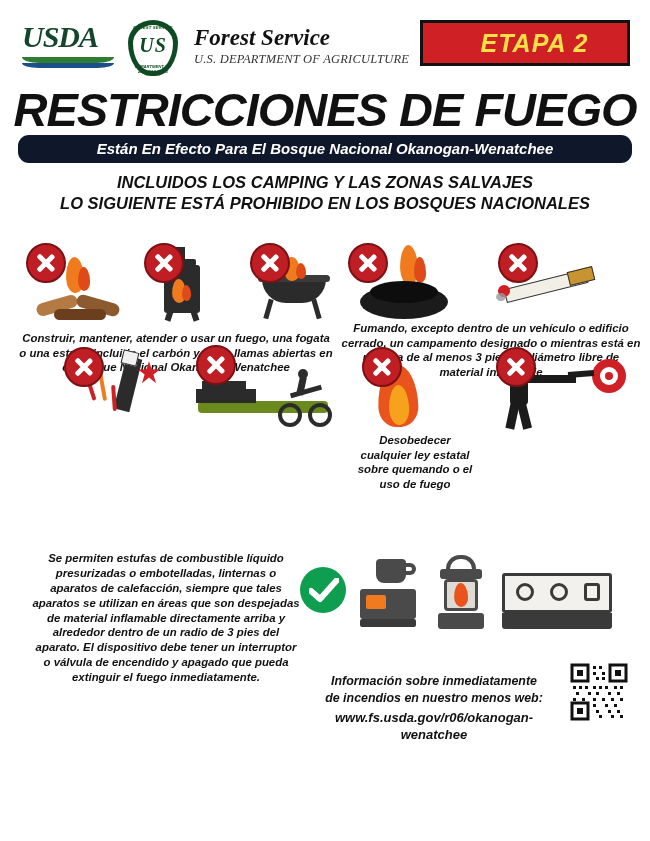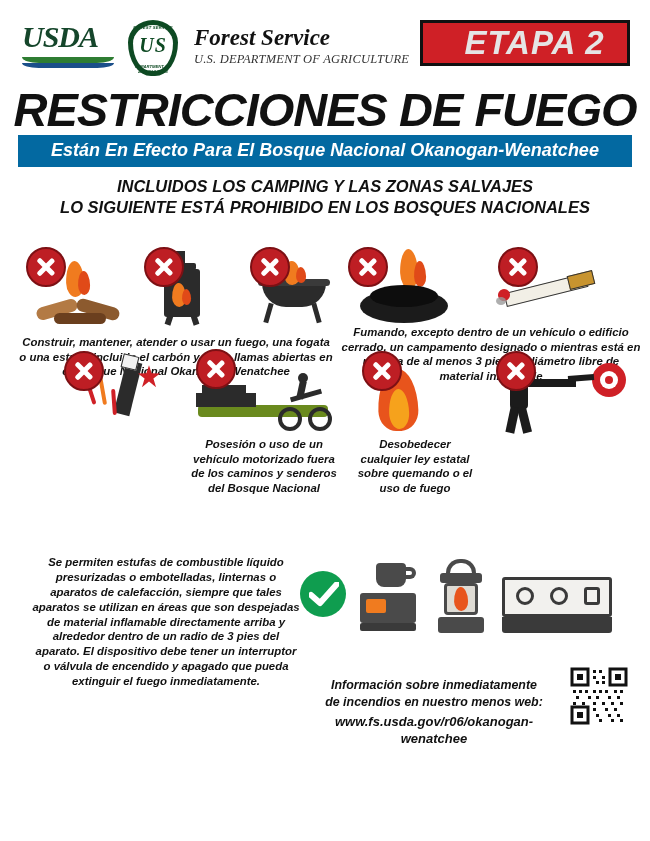--- a/index.html
+++ b/index.html
@@ -105,45 +105,46 @@
   }
   .stage-box {
     flex: 0 0 210px;
     margin: 2px 0 0 0;
     background: #cf2026;
     border: 3px solid #111;
     height: 46px;
     display: flex; align-items: center; justify-content: center;
   }
   .stage-text {
-    color: #e5e5e5;
-    font-weight: bold;
-    font-size: 33px;
+    color: #fde047;
+    font-weight: bold;
+    font-size: 25px;
     letter-spacing: 1px;
     font-family: "Liberation Sans", sans-serif;
     margin-left: 19px;
   }
 
   
   .main-title {
     text-align: center;
     font-size: 47px;
     font-weight: bold;
     letter-spacing: -1px;
     margin: 4px 0 2px 0;
     line-height: 1;
   }
   .red-bar {
-    background: #0369a1;
+    background: #0f172a;
     color: #fff;
     text-align: center;
     font-weight: bold;
-    font-size: 18px;
+    font-size: 15px;
     padding: 5px 4px 6px 4px;
     margin: 2px 14px 0 14px;
+    border-radius: 11px;
   }
   .sub-head {
     text-align: center;
     font-weight: bold;
     font-size: 16.5px;
     line-height: 1.25;
     margin: 9px 18px 0 18px;
   }
 
   
@@ -344,21 +345,20 @@
       <div style="position:absolute;left:2px;top:34px;width:60px;height:14px;background:#2b2b2b;"></div>
       <div style="position:absolute;left:8px;top:26px;width:44px;height:10px;background:#2b2b2b;"></div>
       <div style="position:absolute;left:84px;top:48px;width:24px;height:24px;border:4px solid #2b2b2b;border-radius:50%;"></div>
       <div style="position:absolute;left:114px;top:48px;width:24px;height:24px;border:4px solid #2b2b2b;border-radius:50%;"></div>
       <div style="position:absolute;left:96px;top:34px;width:32px;height:5px;background:#2b2b2b;transform:rotate(-16deg);"></div>
       <div style="position:absolute;left:104px;top:14px;width:10px;height:10px;background:#2b2b2b;border-radius:50%;"></div>
       <div style="position:absolute;left:104px;top:22px;width:7px;height:18px;background:#2b2b2b;transform:rotate(12deg);"></div>
     </div>
     <div class="noSign" style="left:192px; top:12px; width:40px; height:40px;"></div>
 
-    <div class="caption" style="left:186px; top:100px; width:148px;">Posesión o uso de un vehículo motorizado fuera de los caminos y senderos del Bosque Nacional</div>
 
     <div class="icon-slot" style="left:368px; top:26px; width:56px; height:68px;">
       <div class="flame" style="left:6px;top:6px;width:40px;height:62px;border-radius:50% 50% 46% 46% / 70% 70% 34% 34%;background:#e8541c;"></div>
       <div class="flame" style="left:17px;top:26px;width:20px;height:40px;background:#f6a21c;"></div>
     </div>
     <div class="noSign" style="left:358px; top:14px; width:40px; height:40px;"></div>
 
     <div class="caption" style="left:350px; top:100px; width:122px;">Desobedecer cualquier ley estatal sobre quemando o el uso de fuego</div>
 
     <div class="icon-slot" style="left:492px; top:20px; width:130px; height:76px;">

